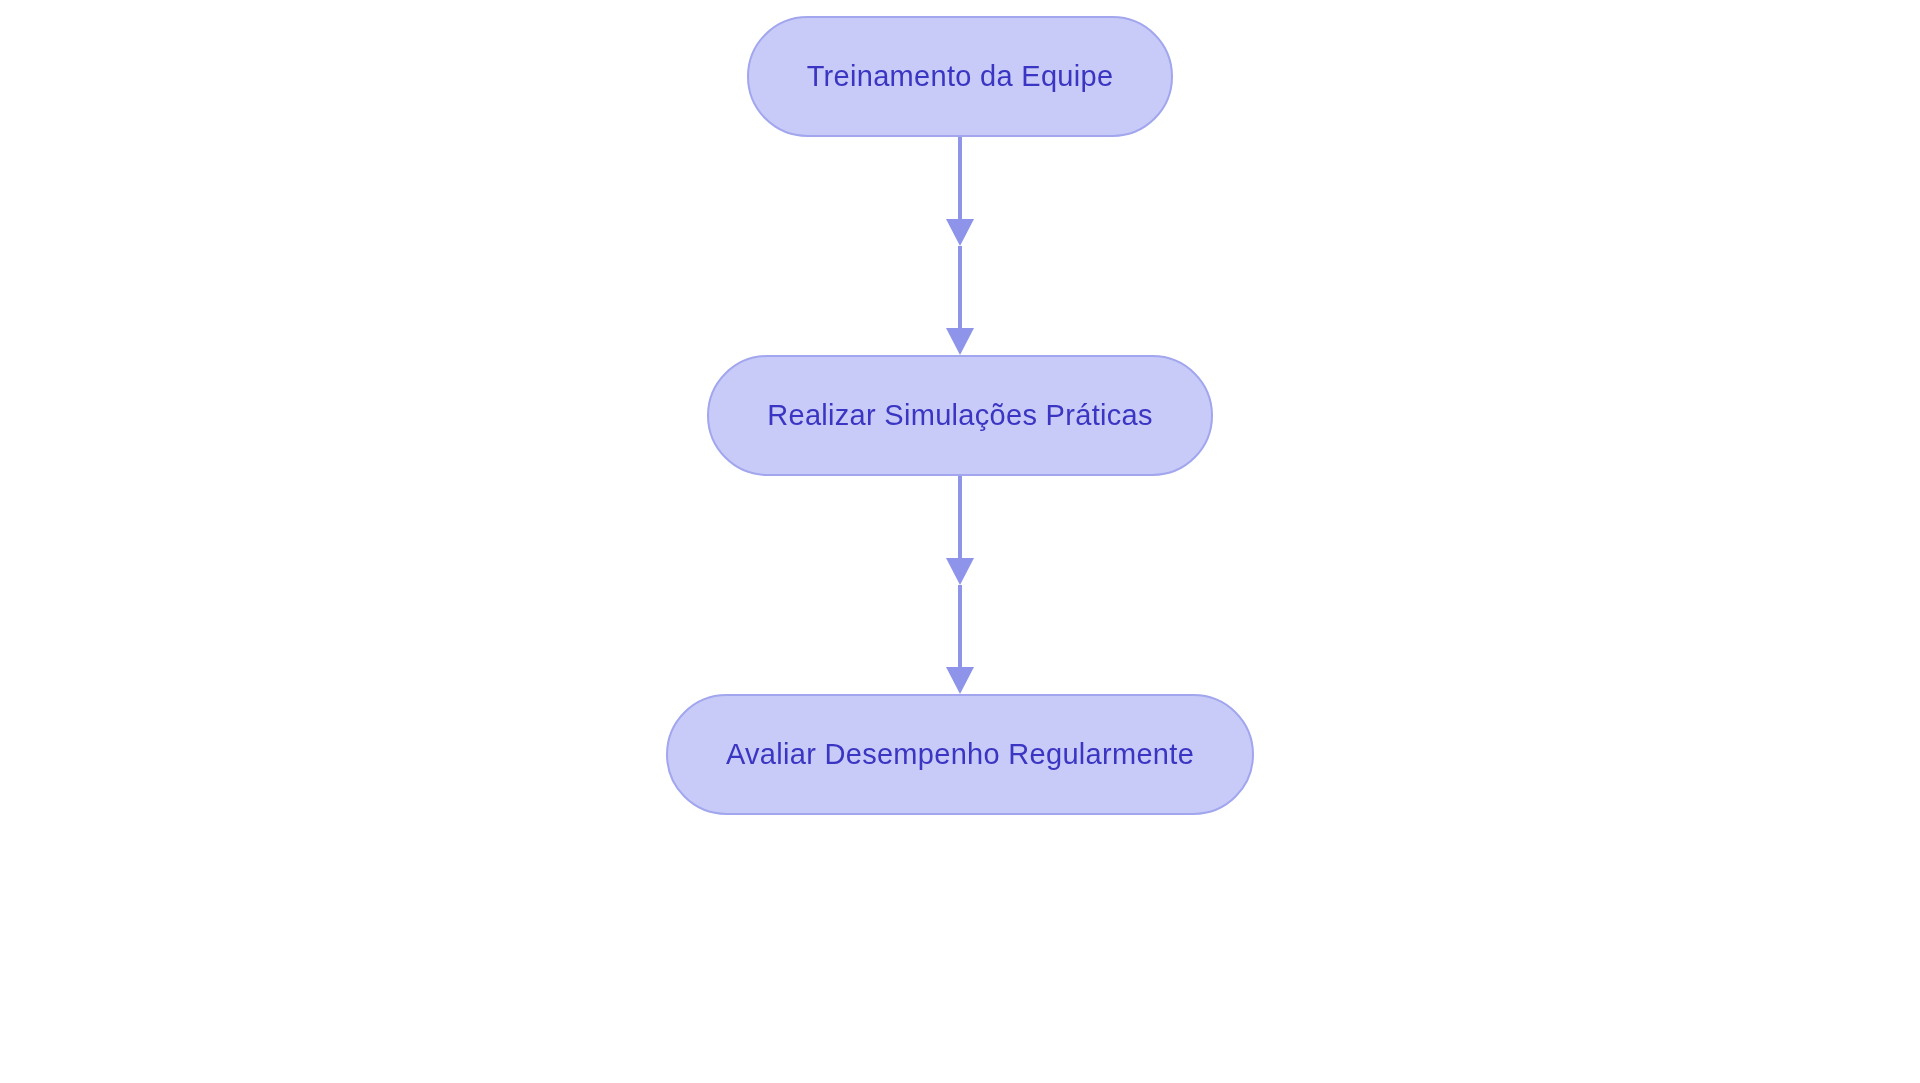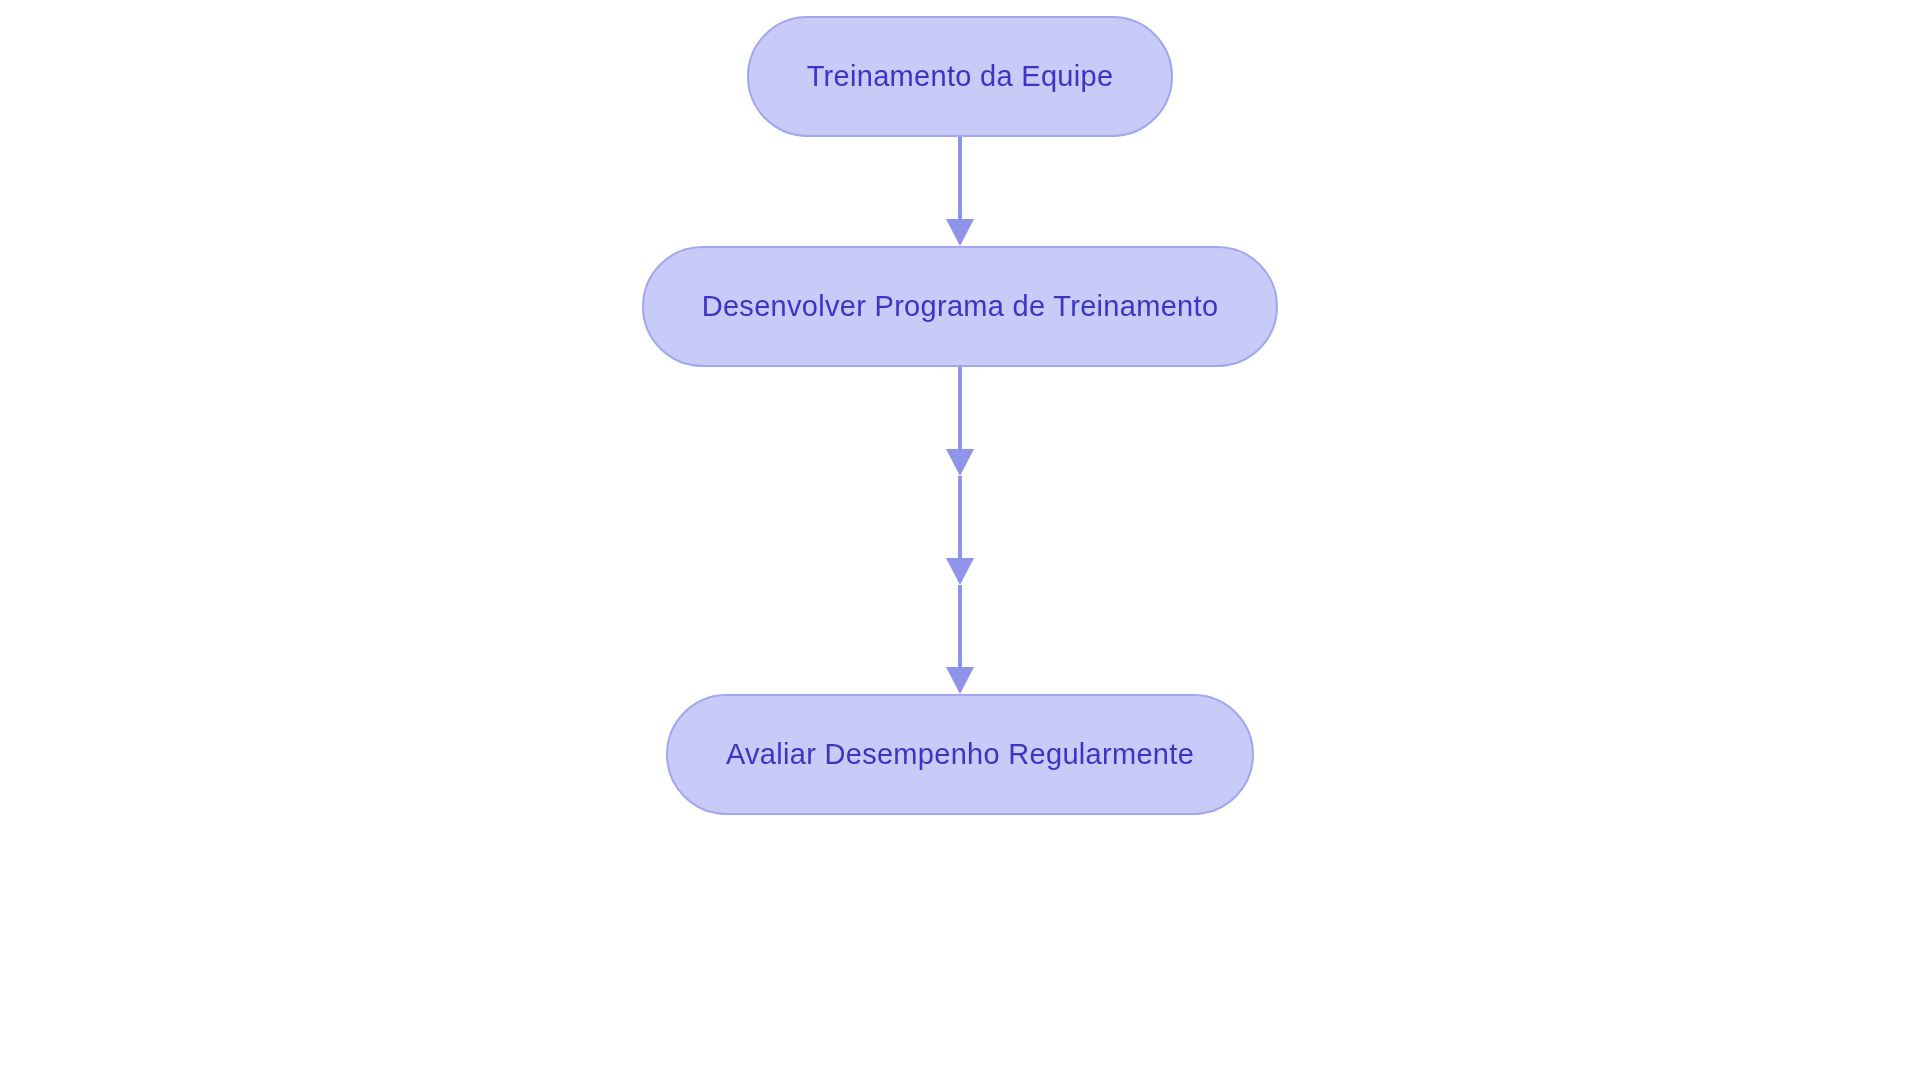--- a/index.html
+++ b/index.html
@@ -69,29 +69,29 @@
 
     <div class="flow-node">
       <span class="node-label">Treinamento da Equipe</span>
     </div>
 
     <div class="connector">
       <div class="line"></div>
       <div class="head"></div>
     </div>
 
-    <div class="flow-node">
-      <span class="node-label">Desenvolver Programa de Treinamento</span>
-    </div>
 
     <div class="connector">
       <div class="line"></div>
       <div class="head"></div>
     </div>
 
+    <div class="flow-node">
+      <span class="node-label">Realizar Simulações Práticas</span>
+    </div>
 
     <div class="connector">
       <div class="line"></div>
       <div class="head"></div>
     </div>
 
 
     <div class="connector">
       <div class="line"></div>
       <div class="head"></div>

